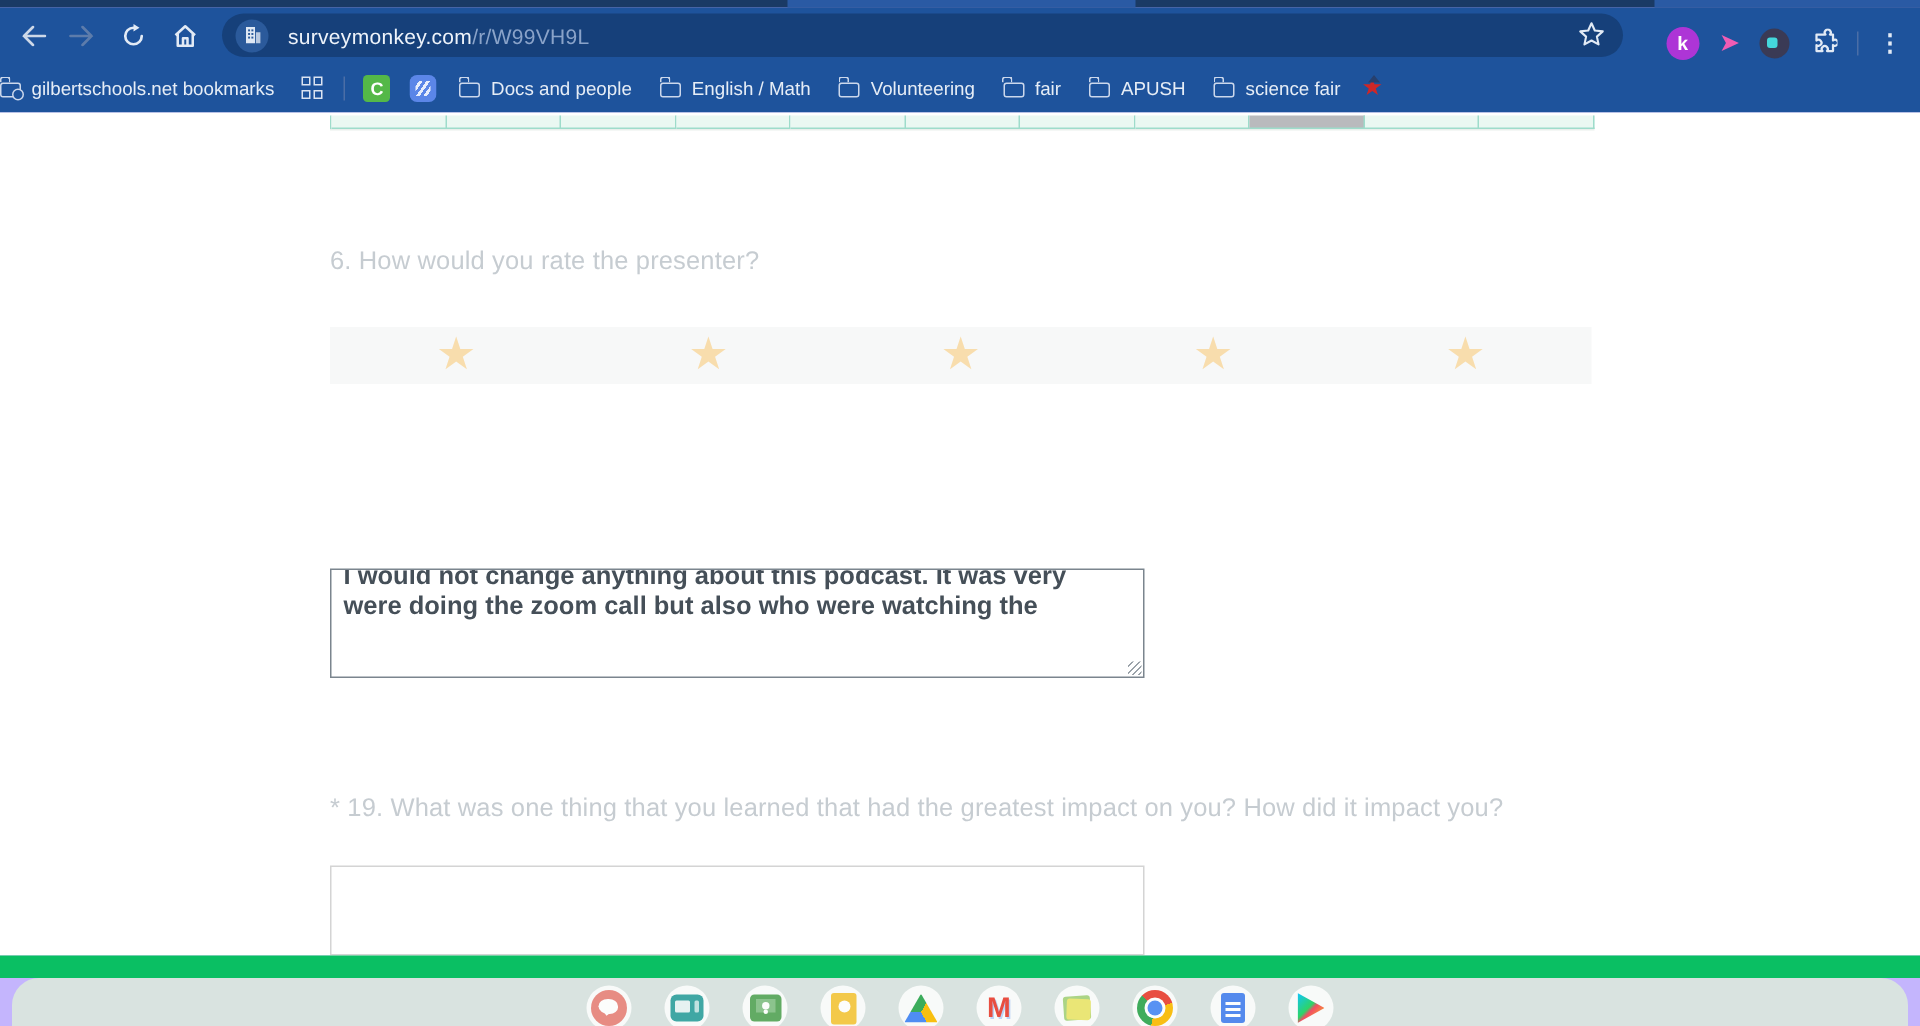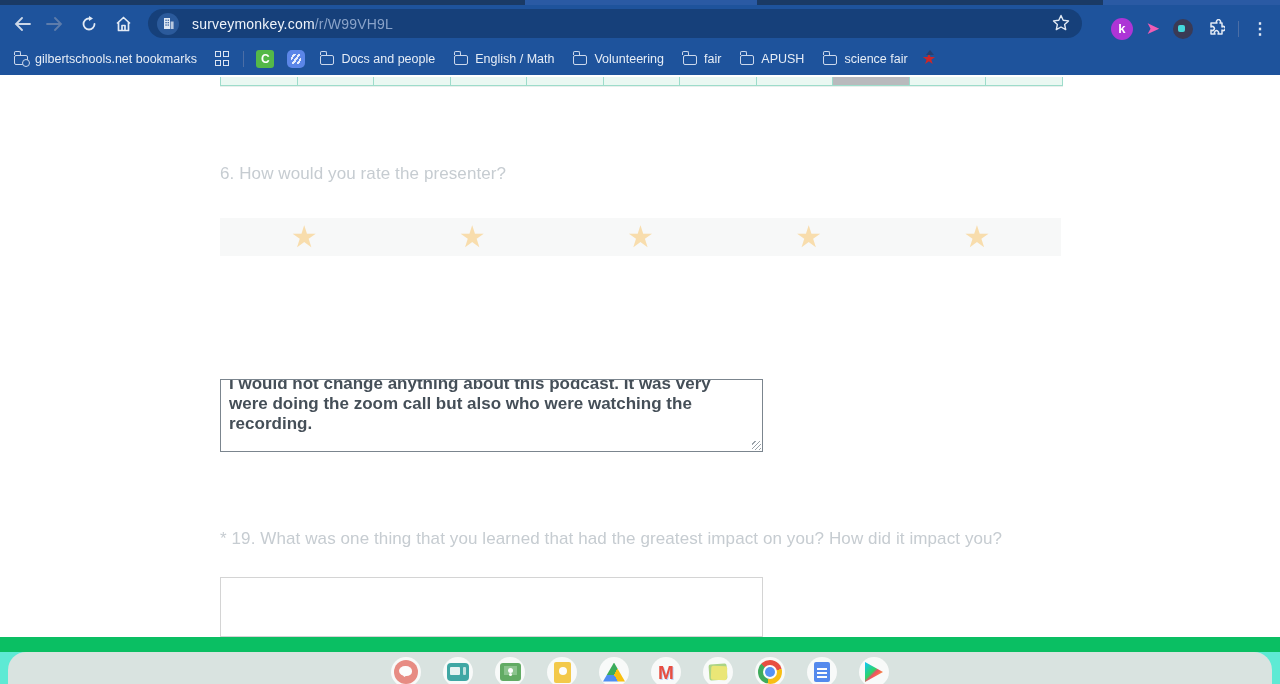--- a/index.html
+++ b/index.html
@@ -1,18 +1,18 @@
 <!DOCTYPE html>
 <html><head>
 <meta charset="utf-8">
 <style>
   * { margin:0; padding:0; box-sizing:border-box; }
   html,body { width:1280px; height:684px; overflow:hidden; background:#fff;
               font-family:"Liberation Sans", sans-serif; }
-  .screen { position:relative; width:1280px; height:684px; background:#5eead4; }
+  .screen { position:relative; width:1280px; height:684px; background:#c4b5fd; }
 
   
   .tabstrip { position:absolute; left:0; top:0; width:1280px; height:5px; background:#1a3a65; }
   .tab-lit  { position:absolute; top:0; height:5px; background:#2a5aa4; }
   .tab-lit.a { left:525px; width:232px; }
   .tab-lit.b { left:1103px; width:177px; }
 
   .toolbar { position:absolute; left:0; top:5px; width:1280px; height:37px; background:#1e539c;
              display:flex; align-items:center; }
   .nav-btn { width:32px; height:30px; display:flex; align-items:center; justify-content:center; cursor:pointer; }
@@ -189,21 +189,21 @@
         <svg width="19" height="19" viewBox="0 0 19 19">
           <path d="M7 3 h2 a2 2 0 1 1 3 0 h2 v4 a2 2 0 1 1 0 3 v4 h-4 a2 2 0 1 0 -3 0 h-4 v-4 a2 2 0 1 0 0 -3 v-4 z" stroke="#e2eaf5" stroke-width="1.5" fill="none" stroke-linejoin="round" transform="translate(2,1)"></path>
         </svg>
       </div>
       <div class="ext-sep"></div>
       <div class="ext-dots">⋮</div>
     </div>
   </div>
 
   <div class="bookmarks">
-    <div class="bm-item" style="margin-left:14px">
+    <div class="bm-item" style="">
       <div class="folder managed"></div>
       <span>gilbertschools.net bookmarks</span>
     </div>
     <div class="apps-grid">
         <i></i>
         <i></i>
         <i></i>
         <i></i>
       </div>
     <div class="bm-sep"></div>
@@ -273,21 +273,20 @@
       <div class="star-cell">
         <span>★</span>
         </div>
     </div>
 
 
     <div class="ta ta1">
       <div class="ta1-clip">
         <div class="ta1-text">I would not change anything about this podcast. It was very</div>
         <div class="ta1-text" style="margin-top:0">were doing the zoom call but also who were watching the</div>
-        <div class="ta1-text" style="margin-top:0">recording.</div>
       </div>
       <div class="resize-handle"></div>
     </div>
 
     <div class="q-label q-faded" id="q12-label">* 19. What was one thing that you learned that had the greatest impact on you? How did it impact you?</div>
 
     <div class="ta ta2"></div>
   </div>
 
   <div class="green-bar"></div>

